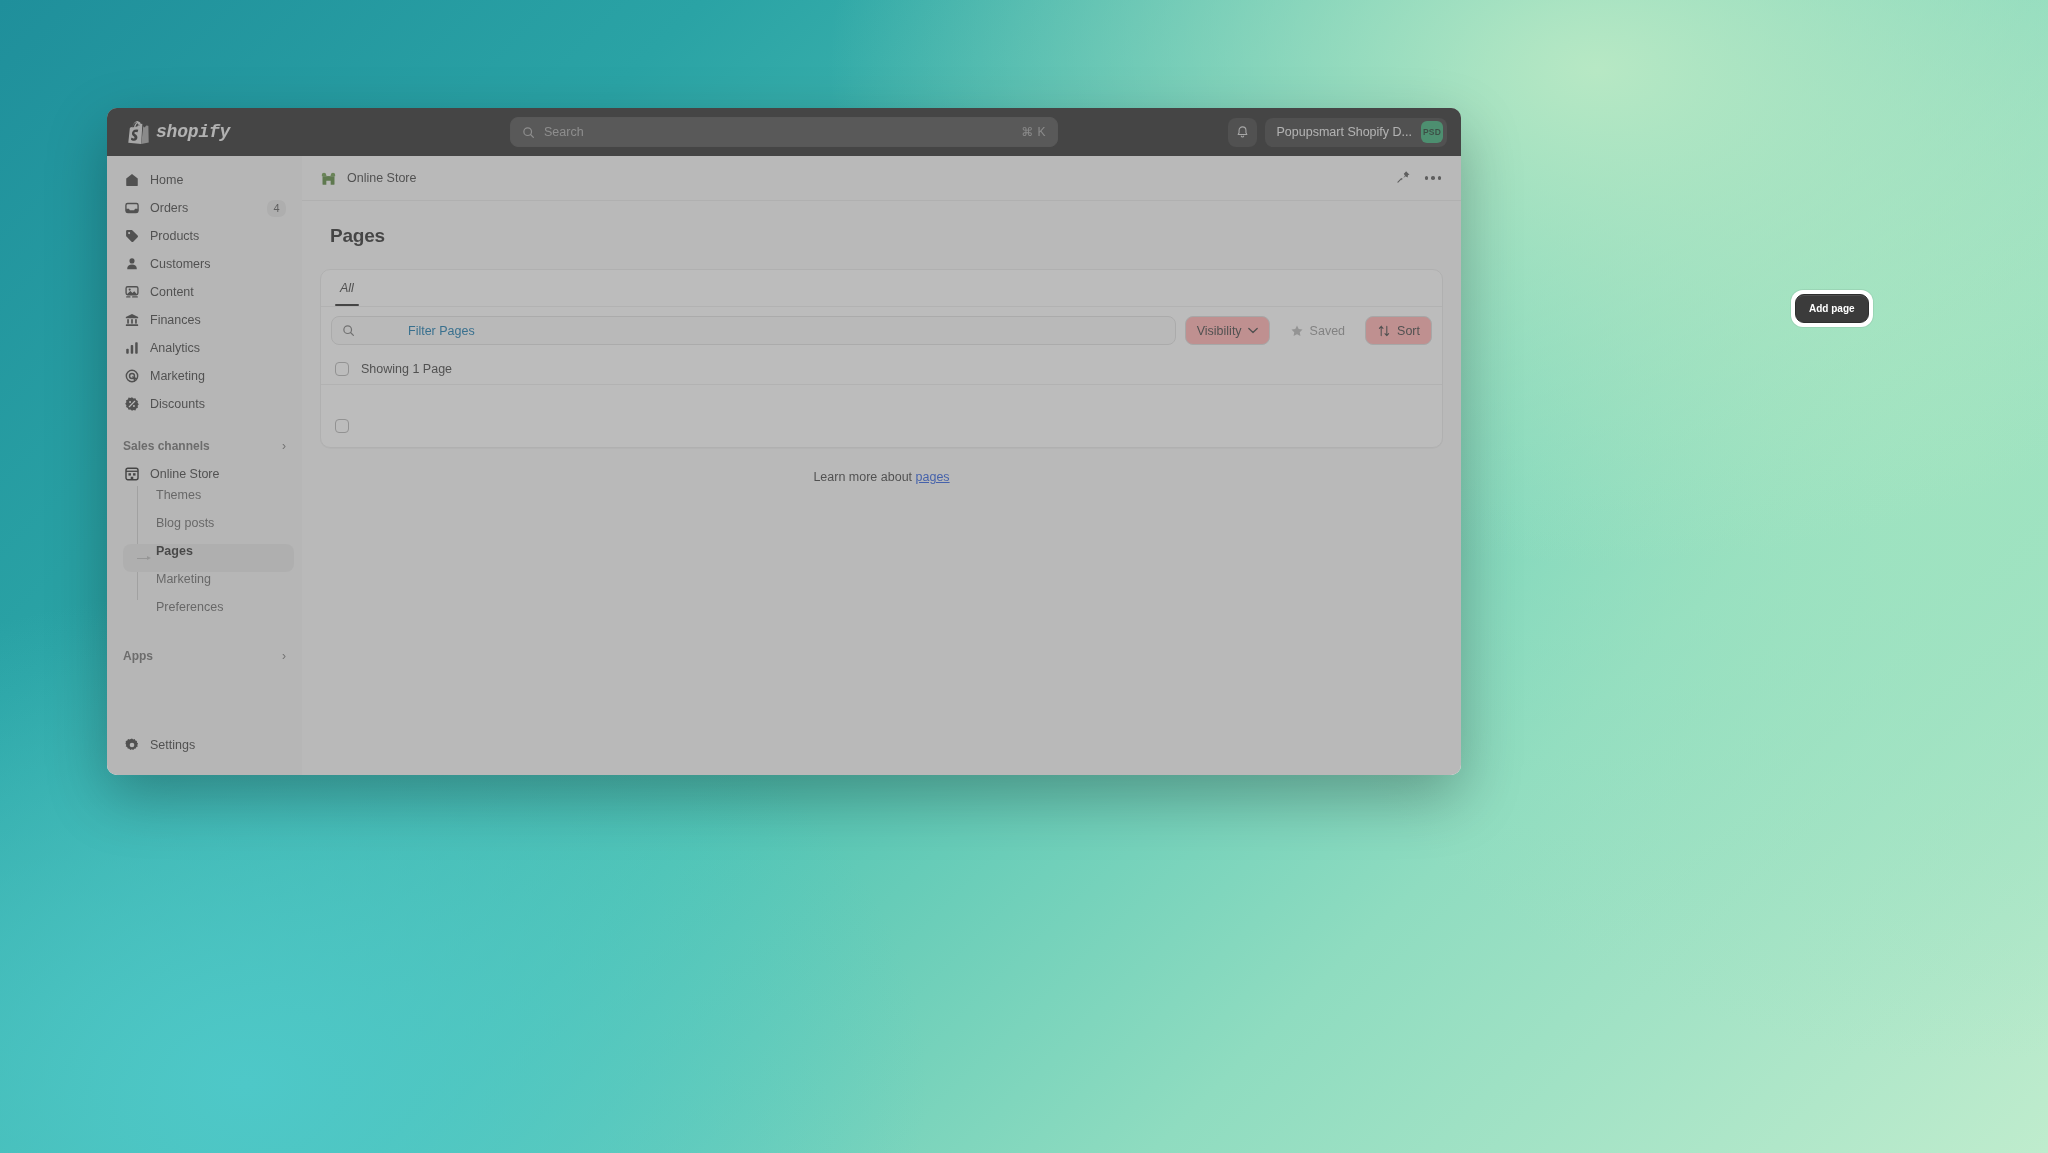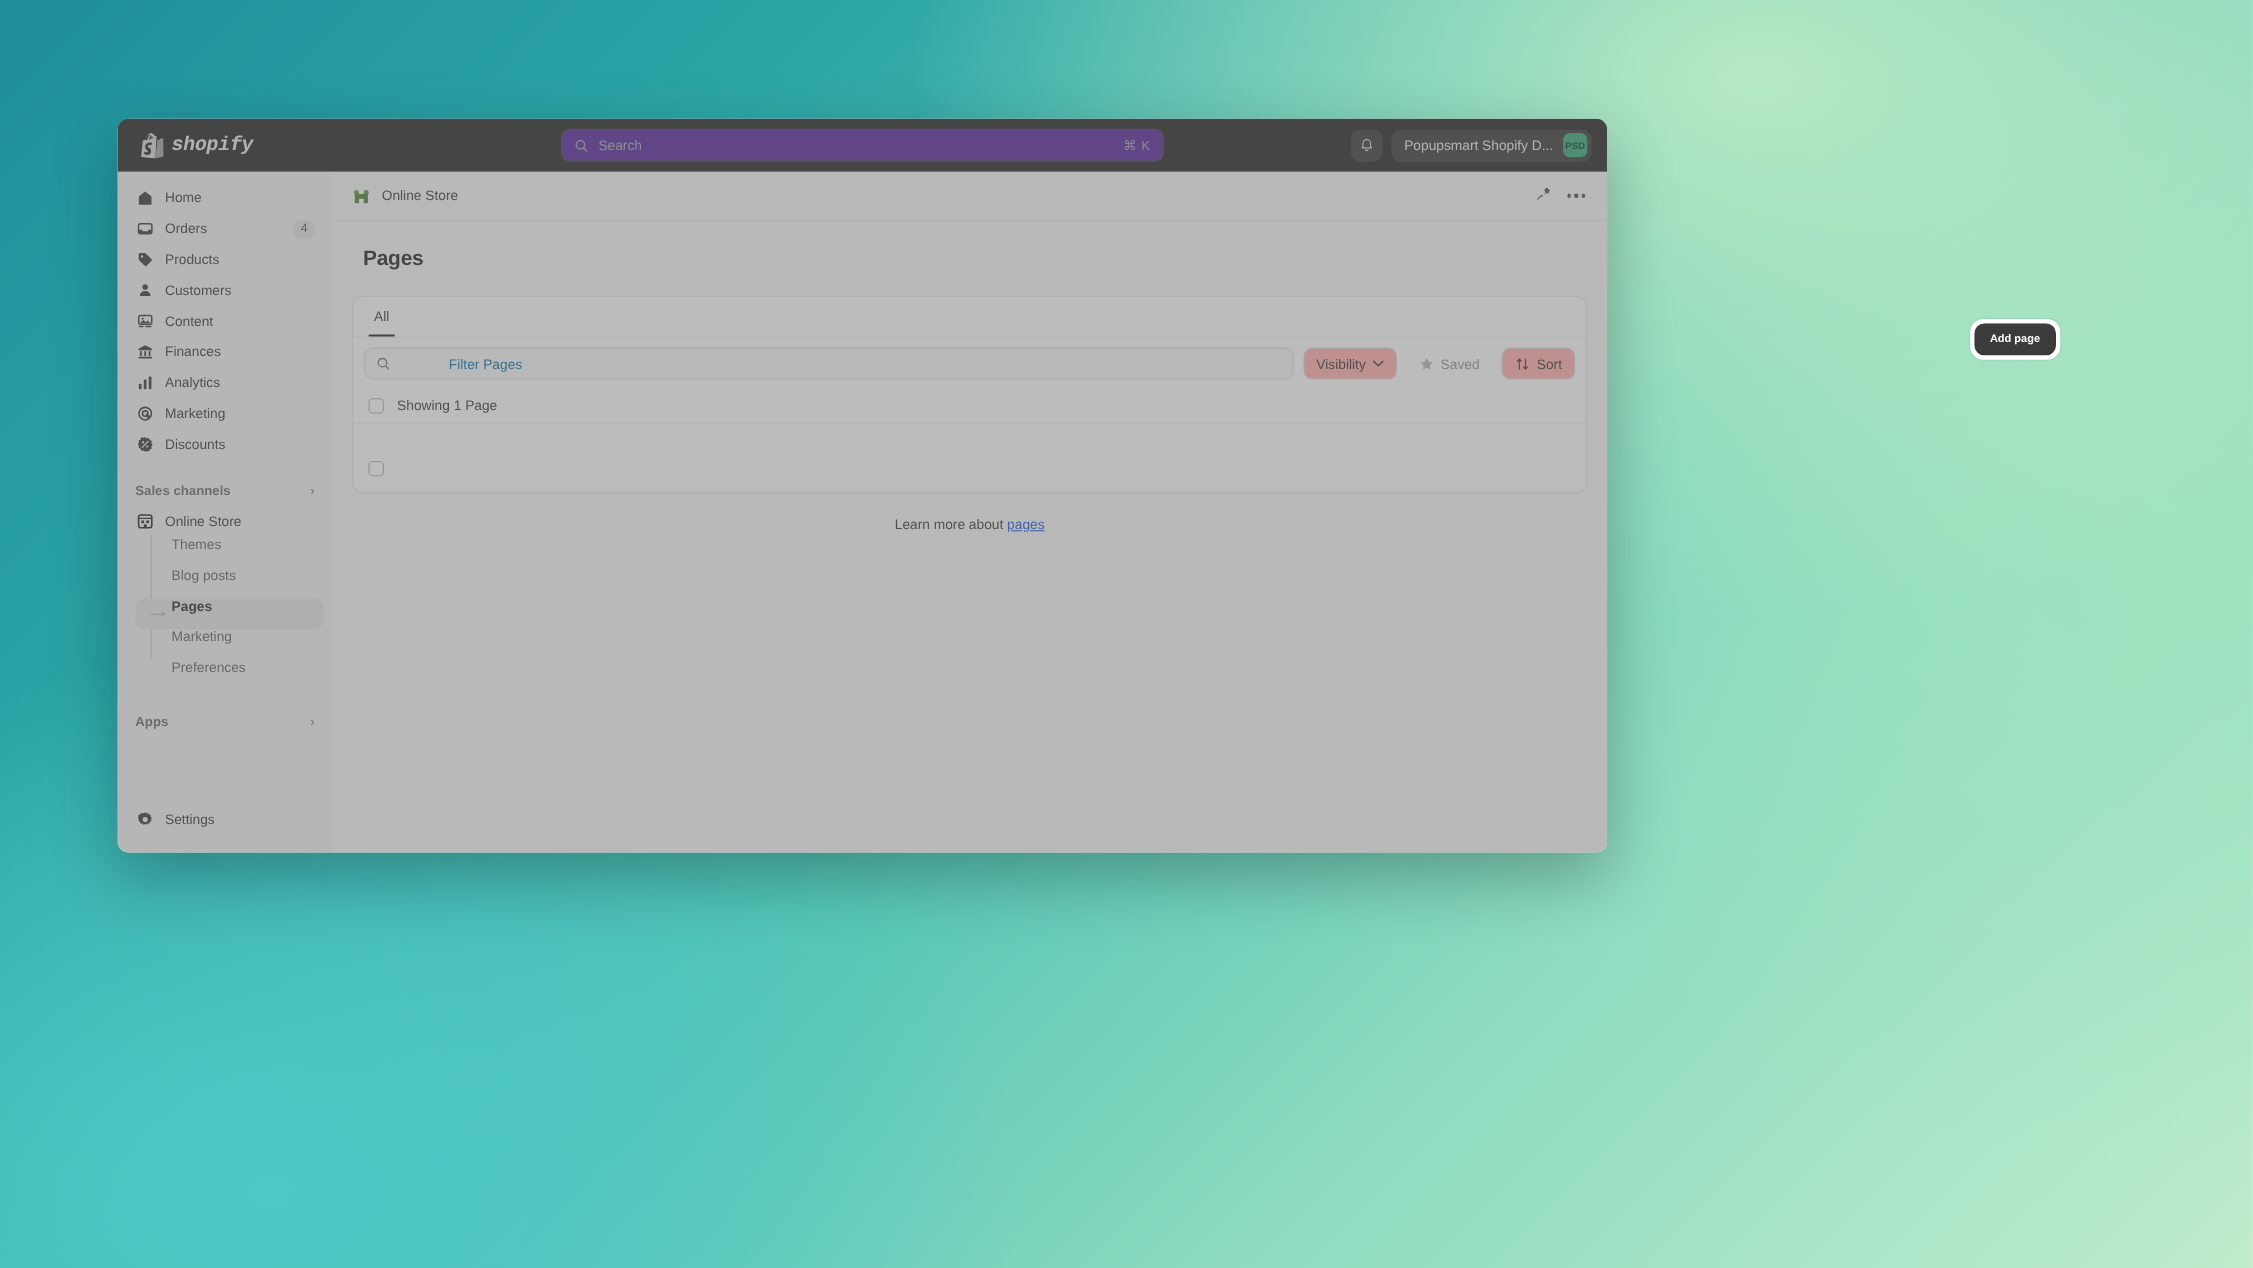--- a/index.html
+++ b/index.html
@@ -29,21 +29,21 @@
   
   .topbar {
     height:48px; background:#1a1a1a; display:flex; align-items:center;
     position:relative; padding:0 14px;
   }
   .logo { display:flex; align-items:center; gap:7px; width:207px; padding-left:7px;font-family:Liberation Mono, monospace; }
   .logo-mark { width:21px; height:23px; display:block; }
   .logo-word { color:#e3e3e3; font-size:18px; font-style:italic; font-weight:700; letter-spacing:-.2px; }
   .searchbar {
     position:absolute; left:50%; transform:translateX(-50%);
-    width:548px; height:30px; background:#4c1d95; border:1px solid #3d3d3d;
+    width:548px; height:30px; background:#404040; border:1px solid #3d3d3d;
     border-radius:8px; display:flex; align-items:center; padding:0 11px; gap:9px;
   }
   .searchbar .ph { color:#a0a0a0; font-size:12.5px; flex:1; }
   .searchbar .kbd { color:#9b9b9b; font-size:12px; letter-spacing:.5px; }
   .top-right { margin-left:auto; display:flex; align-items:center; gap:8px; }
   .bell-btn {
     width:29px; height:29px; border-radius:8px; background:#303030;
     display:flex; align-items:center; justify-content:center;
   }
   .account {
@@ -116,21 +116,21 @@
   .dots i { width:3.5px; height:3.5px; border-radius:50%; background:#4a4a4a; display:block; }
 
   .content { padding:24px 18px 0 18px; }
   .page-head { display:flex; align-items:center; margin-bottom:22px; padding:0 10px; }
   .page-title { font-size:19px; font-weight:700; color:#1a1a1a; letter-spacing:-.2px; }
 
   .card {
     background:#f6f6f6; border:1px solid #e0e0e0; border-radius:10px; overflow:hidden;
     box-shadow:0 1px 0 rgba(0,0,0,.04);
   }
-  .tabs { height:37px; display:flex; align-items:stretch; padding:0 8px; border-bottom:1px solid #e3e3e3; }
+  .tabs { height:37px; display:flex; align-items:stretch; padding:0 8px; border-bottom:1px solid #e3e3e3;font-style:italic; }
   .tab {
     display:flex; align-items:center; padding:0 11px; font-size:12.5px; color:#303030;
     position:relative; cursor:pointer;
   }
   .tab.active::after {
     content:""; position:absolute; left:6px; right:6px; bottom:0; height:2.5px;
     background:#1a1a1a; border-radius:2px;
   }
   .toolbar { display:flex; align-items:center; gap:9px; padding:9px 10px; }
   .filter-input {

